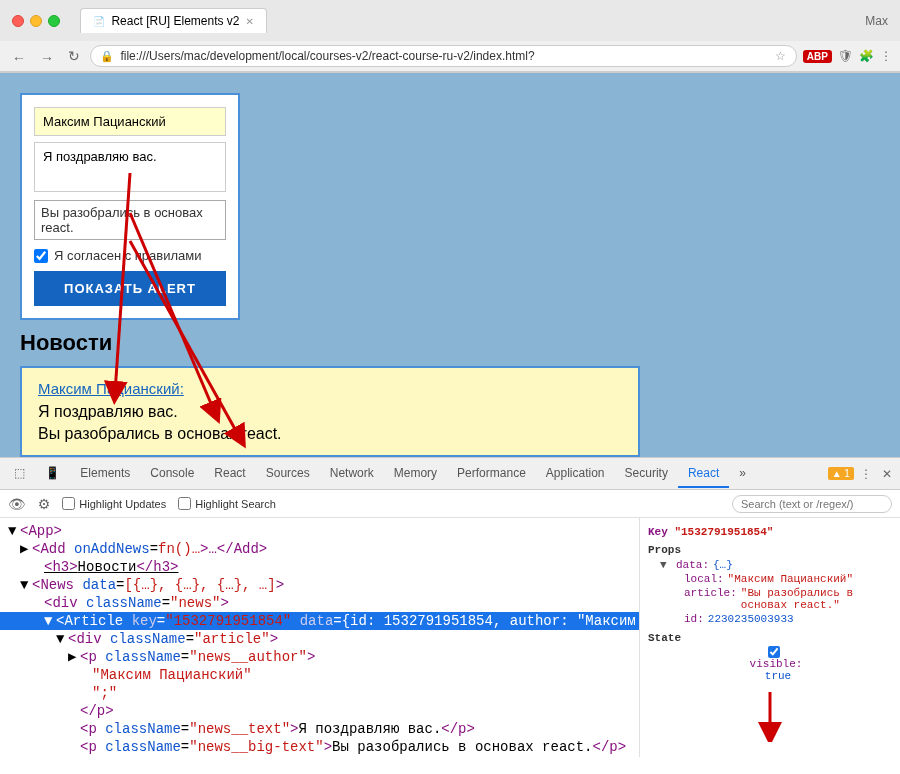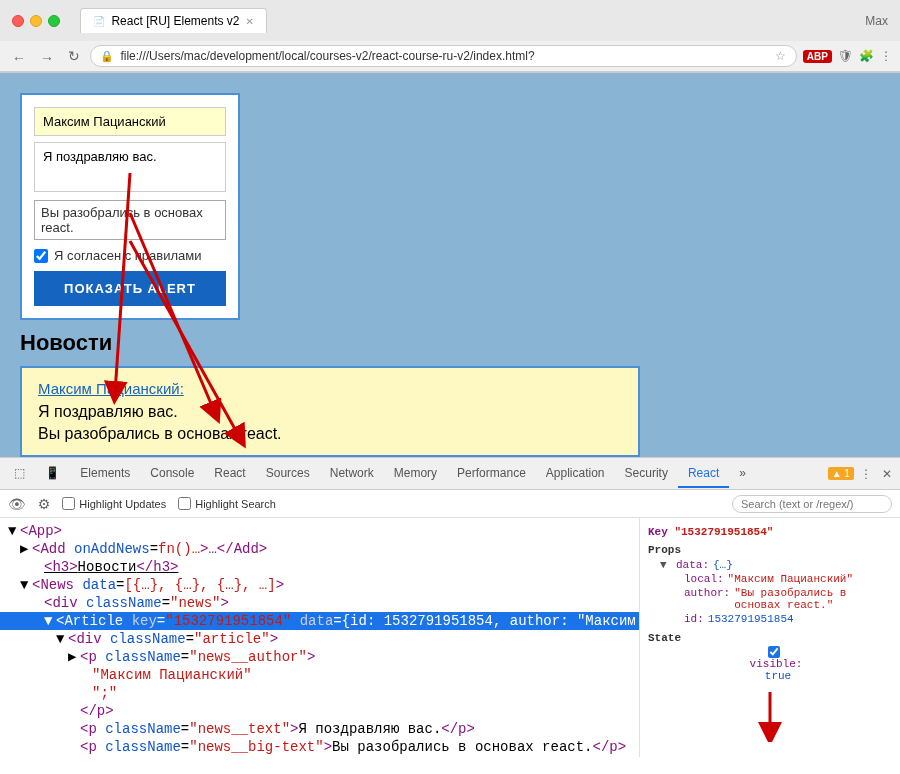--- a/index.html
+++ b/index.html
@@ -250,26 +250,26 @@
           <span class="dom-triangle" style="color:#555;">▼</span>
           <span class="props-prop-name">data:</span>
           <span class="props-prop-value blue">{…}</span>
         </div>
         <div class="props-nested">
           <div class="props-row">
             <span class="props-prop-name">local:</span>
             <span class="props-prop-value">"Максим Пацианский"</span>
           </div>
           <div class="props-row">
-            <span class="props-prop-name">author:</span>
+            <span class="props-prop-name">article:</span>
             <span class="props-prop-value">"Вы разобрались в основах react."</span>
           </div>
           <div class="props-row">
             <span class="props-prop-name">id:</span>
-            <span class="props-prop-value blue">1532791951854</span>
+            <span class="props-prop-value blue">2230235003933</span>
           </div>
         </div>
 
         <div class="props-section-label">State</div>
         <div class="props-state-row">
           <input type="checkbox" class="props-checkbox" checked="" style="">
           <span class="props-prop-name">visible:</span>
           <span class="props-prop-value blue" style="margin-left:4px;">true</span>
         </div>
 

